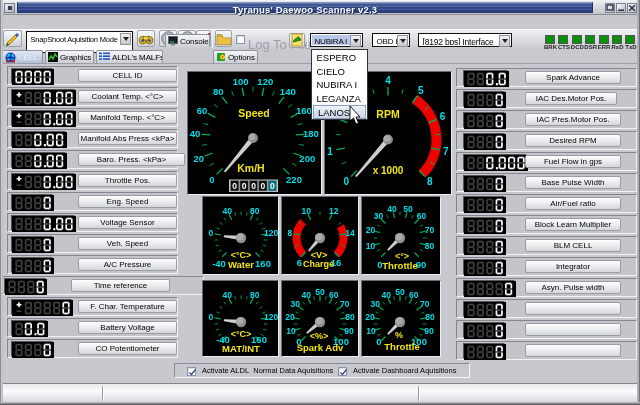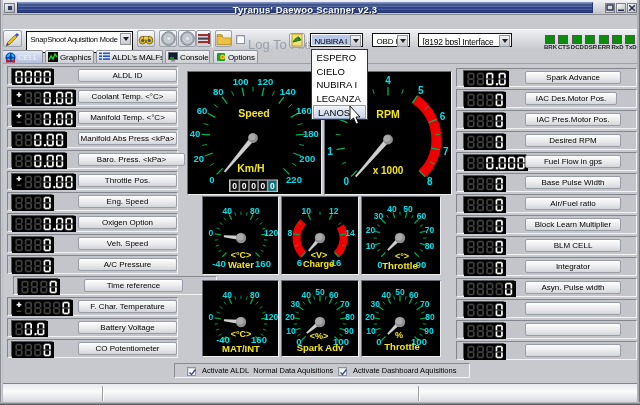--- a/index.html
+++ b/index.html
@@ -199,21 +199,21 @@
           <rect x="0" y="0.5" width="3" height="1.6" fill="#2255cc"></rect>
           <rect x="4" y="0.5" width="7" height="1.6" fill="#2255cc"></rect>
           <rect x="0" y="3.4" width="3" height="1.6" fill="#2255cc"></rect>
           <rect x="4" y="3.4" width="7" height="1.6" fill="#2255cc"></rect>
           <rect x="0" y="6.3" width="3" height="1.6" fill="#2255cc"></rect>
           <rect x="4" y="6.3" width="7" height="1.6" fill="#2255cc"></rect>
         </svg>
       </span>
       <span>ALDL's MALFs</span>
     </div>
-    <div class="tab" style="left:165px;top:50px;width:45px">
+    <div class="tab" style="left:165px;top:34px;width:45px">
       <span class="ticon">
         <svg width="10" height="10">
           <rect x="0.5" y="0.5" width="9" height="7" fill="#111" stroke="#667"></rect>
           <rect x="1.5" y="1.5" width="7" height="5" fill="#123"></rect>
           <rect x="2" y="5.5" width="4" height="1" fill="#2e2"></rect>
           <rect x="3" y="8" width="4" height="1.5" fill="#889"></rect>
         </svg>
       </span>
       <span>Console</span>
     </div>
@@ -255,21 +255,21 @@
           <rect x="23.3" y="12.6" width="5" height="1.7" fill="#ffffff"></rect>
           <rect x="32.7" y="1.7" width="5" height="1.7" fill="#ffffff"></rect>
           <rect x="31.6" y="2.6" width="1.7" height="4.9" fill="#ffffff"></rect>
           <rect x="37.1" y="2.6" width="1.7" height="4.9" fill="#ffffff"></rect>
           <rect x="32.7" y="7.2" width="5" height="1.7" fill="#414141"></rect>
           <rect x="31.6" y="8.5" width="1.7" height="4.9" fill="#ffffff"></rect>
           <rect x="37.1" y="8.5" width="1.7" height="4.9" fill="#ffffff"></rect>
           <rect x="32.7" y="12.6" width="5" height="1.7" fill="#ffffff"></rect>
         </svg>
       </div>
-      <div class="rbtn" style="left:70px;width:99px">ALDL ID</div>
+      <div class="rbtn" style="left:70px;width:99px">CELL ID</div>
     </div>
     <div class="row" style="left:7px;top:86.6px;width:171px">
       <div class="disp" style="left:3px;width:64px">
         <svg width="64" height="16" style="display:block">
           <rect width="64" height="16" fill="#000"></rect>
           <rect x="4.6" y="3.9" width="4.8" height="1.6" fill="#ffffff"></rect>
           <rect x="6.2" y="2.3" width="1.6" height="4.8" fill="#ffffff"></rect>
           <rect x="4.6" y="10.5" width="4.8" height="1.6" fill="#414141"></rect>
           <rect x="13.9" y="1.7" width="5" height="1.7" fill="#414141"></rect>
           <rect x="12.8" y="2.6" width="1.7" height="4.9" fill="#414141"></rect>
@@ -571,21 +571,21 @@
           <rect x="45.1" y="12.6" width="5" height="1.7" fill="#ffffff"></rect>
           <rect x="54.5" y="1.7" width="5" height="1.7" fill="#ffffff"></rect>
           <rect x="53.4" y="2.6" width="1.7" height="4.9" fill="#ffffff"></rect>
           <rect x="58.9" y="2.6" width="1.7" height="4.9" fill="#ffffff"></rect>
           <rect x="54.5" y="7.2" width="5" height="1.7" fill="#414141"></rect>
           <rect x="53.4" y="8.5" width="1.7" height="4.9" fill="#ffffff"></rect>
           <rect x="58.9" y="8.5" width="1.7" height="4.9" fill="#ffffff"></rect>
           <rect x="54.5" y="12.6" width="5" height="1.7" fill="#ffffff"></rect>
         </svg>
       </div>
-      <div class="rbtn" style="left:70px;width:99px">Oxigen Option</div>
+      <div class="rbtn" style="left:70px;width:99px">Voltage Sensor</div>
     </div>
     <div class="row" style="left:7px;top:234.1px;width:171px">
       <div class="disp" style="left:3px;width:42px">
         <svg width="42" height="16" style="display:block">
           <rect width="42" height="16" fill="#000"></rect>
           <rect x="4.5" y="1.7" width="5" height="1.7" fill="#414141"></rect>
           <rect x="3.4" y="2.6" width="1.7" height="4.9" fill="#414141"></rect>
           <rect x="8.9" y="2.6" width="1.7" height="4.9" fill="#414141"></rect>
           <rect x="4.5" y="7.2" width="5" height="1.7" fill="#414141"></rect>
           <rect x="3.4" y="8.5" width="1.7" height="4.9" fill="#414141"></rect>
@@ -645,21 +645,21 @@
           <rect x="31.6" y="2.6" width="1.7" height="4.9" fill="#ffffff"></rect>
           <rect x="37.1" y="2.6" width="1.7" height="4.9" fill="#ffffff"></rect>
           <rect x="32.7" y="7.2" width="5" height="1.7" fill="#414141"></rect>
           <rect x="31.6" y="8.5" width="1.7" height="4.9" fill="#ffffff"></rect>
           <rect x="37.1" y="8.5" width="1.7" height="4.9" fill="#ffffff"></rect>
           <rect x="32.7" y="12.6" width="5" height="1.7" fill="#ffffff"></rect>
         </svg>
       </div>
       <div class="rbtn" style="left:70px;width:99px">A/C Pressure</div>
     </div>
-    <div class="row" style="left:13px;top:276.2px;width:204px">
+    <div class="row" style="left:0;top:276.2px;width:204px">
       <div class="disp" style="left:3px;width:42px">
         <svg width="42" height="16" style="display:block">
           <rect width="42" height="16" fill="#000"></rect>
           <rect x="4.5" y="1.7" width="5" height="1.7" fill="#414141"></rect>
           <rect x="3.4" y="2.6" width="1.7" height="4.9" fill="#414141"></rect>
           <rect x="8.9" y="2.6" width="1.7" height="4.9" fill="#414141"></rect>
           <rect x="4.5" y="7.2" width="5" height="1.7" fill="#414141"></rect>
           <rect x="3.4" y="8.5" width="1.7" height="4.9" fill="#414141"></rect>
           <rect x="8.9" y="8.5" width="1.7" height="4.9" fill="#414141"></rect>
           <rect x="4.5" y="12.6" width="5" height="1.7" fill="#414141"></rect>

